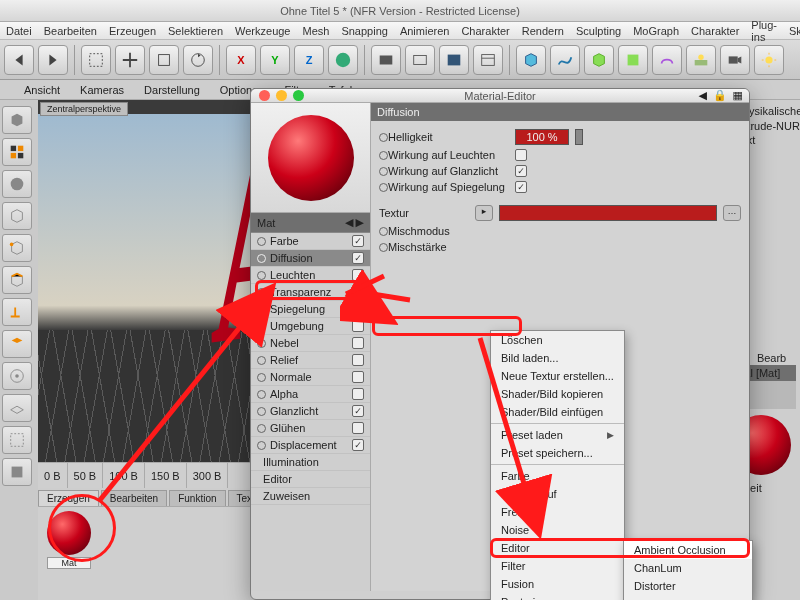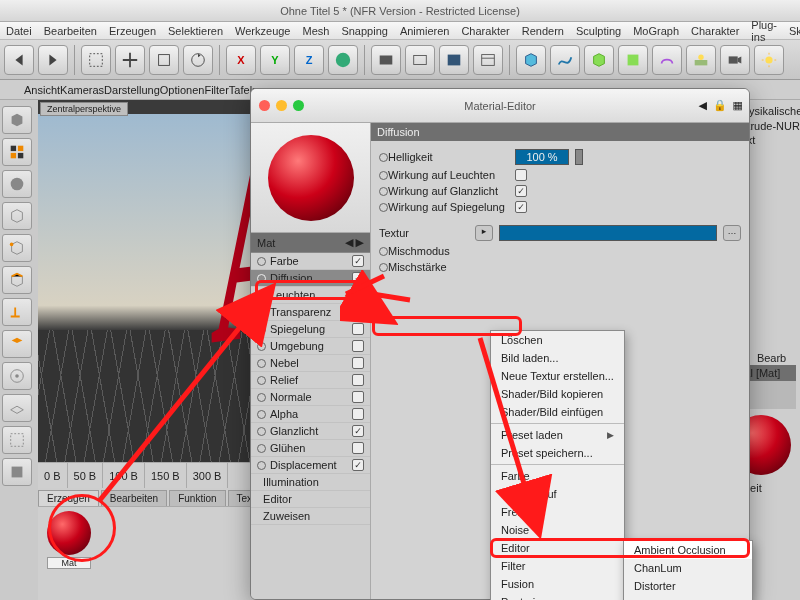--- a/index.html
+++ b/index.html
@@ -4,21 +4,21 @@
 <style>
 *{box-sizing:border-box;margin:0;padding:0;font-family:"Lucida Grande","Helvetica Neue",Arial,sans-serif;font-size:11px;color:#222;user-select:none}
 body{background:#c8c8c8;width:800px;height:600px;overflow:hidden;position:relative}
 .titlebar{height:22px;background:linear-gradient(#efefef,#d6d6d6);border-bottom:1px solid #aaa;text-align:center;line-height:22px;color:#555}
 .menubar{height:18px;background:linear-gradient(#f8f8f8,#e4e4e4);border-bottom:1px solid #bbb;padding:0 6px;display:flex;gap:12px;font-size:10px;align-items:center}
 .menubar span{color:#333}
 .toolbar{height:40px;background:linear-gradient(#dcdcdc,#c6c6c6);border-bottom:1px solid #9a9a9a;display:flex;align-items:center;padding:0 4px;gap:4px}
 .tbtn{width:30px;height:30px;border:1px solid #999;border-radius:4px;background:linear-gradient(#f2f2f2,#d0d0d0);display:flex;align-items:center;justify-content:center}
 .tbtn svg{width:18px;height:18px}
 .tsep{width:1px;height:30px;background:#9a9a9a;margin:0 2px}
-.tabbar{height:20px;background:#cecece;border-bottom:1px solid #aaa;display:flex;gap:0;padding:0 24px;align-items:center;font-size:10px;color:#444}
+.tabbar{height:20px;background:#cecece;border-bottom:1px solid #aaa;display:flex;gap:20px;padding:0 24px;align-items:center;font-size:10px;color:#444}
 .main{position:relative;height:500px;background:#cacaca}
 .viewport{position:absolute;left:38px;top:0;width:470px;height:362px;background:#3a3a3a}
 .vplabel{position:absolute;left:40px;top:2px;background:#bfbfbf;border:1px solid #888;padding:1px 6px;font-size:9px}
 .vpscene{position:absolute;inset:14px 0 0 0;background:linear-gradient(#9fbad0 0%,#d8d2c2 55%,#3d3d3d 62%,#2a2a2a 100%)}
 .grid{position:absolute;top:62%;left:0;right:0;bottom:0;background:
  repeating-linear-gradient(80deg,transparent 0 18px,#5a5a5a 18px 19px),
  repeating-linear-gradient(-80deg,transparent 0 18px,#5a5a5a 18px 19px),#333}
 .letterA{position:absolute;left:130px;top:30px;font-size:260px;font-weight:700;font-family:Georgia,serif;color:#b00018;transform:scaleX(.55) skewY(-4deg);line-height:.8}
 .lefticons{position:absolute;left:2px;top:0;width:34px;display:flex;flex-direction:column;gap:4px;padding-top:6px}
 .ico{width:30px;height:28px;border:1px solid #999;background:linear-gradient(#e8e8e8,#cfcfcf);border-radius:3px;display:flex;align-items:center;justify-content:center}
@@ -30,21 +30,21 @@
 .mattabs span.act{background:#d6d6d6}
 .matarea{position:absolute;left:38px;top:406px;width:470px;height:94px;background:#cfcfcf;border-top:1px solid #aaa;display:flex;align-items:flex-start;padding:4px;gap:6px}
 .swatch{width:54px;display:flex;flex-direction:column;align-items:center;gap:2px}
 .ball{width:44px;height:44px;border-radius:50%;background:radial-gradient(circle at 35% 30%,#ff6a6a,#c60018 45%,#5a000c 90%)}
 .swlabel{background:#f2f2f2;border:1px solid #999;padding:0 4px;font-size:9px;width:44px;text-align:center}
 .rightpanel{position:absolute;right:0;top:0;width:80px;height:500px;background:#cecece;border-left:1px solid #aaa;padding:4px;font-size:10px;overflow:hidden}
 .rightpanel .row{display:flex;align-items:center;gap:4px;padding:1px 0;color:#444;white-space:nowrap}
 .bigball{width:60px;height:60px;border-radius:50%;background:radial-gradient(circle at 35% 30%,#ff6a6a,#c60018 45%,#5a000c 90%);margin:6px auto}
 
 .mewin{position:absolute;left:250px;top:88px;width:500px;height:512px;background:#d0d0d0;border:1px solid #7a7a7a;box-shadow:0 6px 24px rgba(0,0,0,.35);border-radius:6px;overflow:hidden}
-.mewin .wtitle{height:34px;background:linear-gradient(#f5f5f5,#dcdcdc);border-bottom:1px solid #aaa;display:flex;align-items:center;position:relative}
+.mewin .wtitle{height:14px;background:linear-gradient(#f5f5f5,#dcdcdc);border-bottom:1px solid #aaa;display:flex;align-items:center;position:relative}
 .traffic{display:flex;gap:6px;position:absolute;left:8px}
 .dot{width:11px;height:11px;border-radius:50%}
 .dr{background:#ff5f57}.dy{background:#ffbd2e}.dg{background:#28c940}
 .wtc{flex:1;text-align:center;color:#555}
 .wicons{position:absolute;right:6px;display:flex;gap:6px;color:#666}
 .mebody{display:flex;height:calc(100% - 22px)}
 .meleft{width:120px;background:#cfcfcf;border-right:1px solid #aaa;display:flex;flex-direction:column}
 .preview{height:110px;background:linear-gradient(#f0f0f0,#d8d8d8);display:flex;align-items:center;justify-content:center;border-bottom:1px solid #aaa}
 .preview .pball{width:86px;height:86px;border-radius:50%;background:radial-gradient(circle at 35% 30%,#ff7a7a,#cc0018 45%,#520009 92%)}
 .matname{background:#6f6f6f;color:#eee;padding:3px 6px;display:flex;align-items:center;justify-content:space-between;border-bottom:1px solid #888}
@@ -54,21 +54,21 @@
 .chan .l{display:flex;align-items:center;gap:4px}
 .rad{width:9px;height:9px;border:1px solid #666;border-radius:50%}
 .chk{width:12px;height:12px;border:1px solid #666;border-radius:2px;background:#eee;display:flex;align-items:center;justify-content:center}
 .chk.on::after{content:"✓";font-size:9px;color:#333}
 .chan.sel{background:#8a8a8a;color:#fff}
 .chan.sel .rad{border-color:#eee}
 .meright{flex:1;background:#d3d3d3;padding:6px 8px;position:relative}
 .secthead{background:#6f6f6f;color:#eee;padding:3px 6px;margin:-6px -8px 6px -8px}
 .prow{display:flex;align-items:center;gap:6px;padding:2px 0;font-size:10px;color:#333}
 .prow .plabel{width:130px;display:flex;align-items:center;}
-.pinput{background:#0369a1;color:#eee;border:1px solid #555;padding:1px 4px;height:16px}
+.pinput{background:#b91c1c;color:#eee;border:1px solid #555;padding:1px 4px;height:16px}
 .pinput.long{flex:1}
 .spin{width:8px;height:16px;background:#888;border:1px solid #555}
 .dotbtn{width:18px;height:16px;background:#c8c8c8;border:1px solid #888;border-radius:3px;text-align:center;font-size:9px}
 
 .ctx{position:absolute;left:490px;top:330px;width:135px;background:#efefef;border:1px solid #8a8a8a;box-shadow:2px 4px 10px rgba(0,0,0,.3);font-size:11px;z-index:50}
 .ctx .ci{padding:3px 10px;color:#333;white-space:nowrap;display:flex;justify-content:space-between;align-items:center}
 .ctx .ci.dis{color:#9a9a9a}
 .ctx .sep{height:1px;background:#bcbcbc;margin:2px 0}
 .ctx .sub{font-size:9px;color:#555}
 .submenu{position:absolute;left:623px;top:540px;width:130px;background:#efefef;border:1px solid #8a8a8a;box-shadow:2px 4px 10px rgba(0,0,0,.3);z-index:60}

